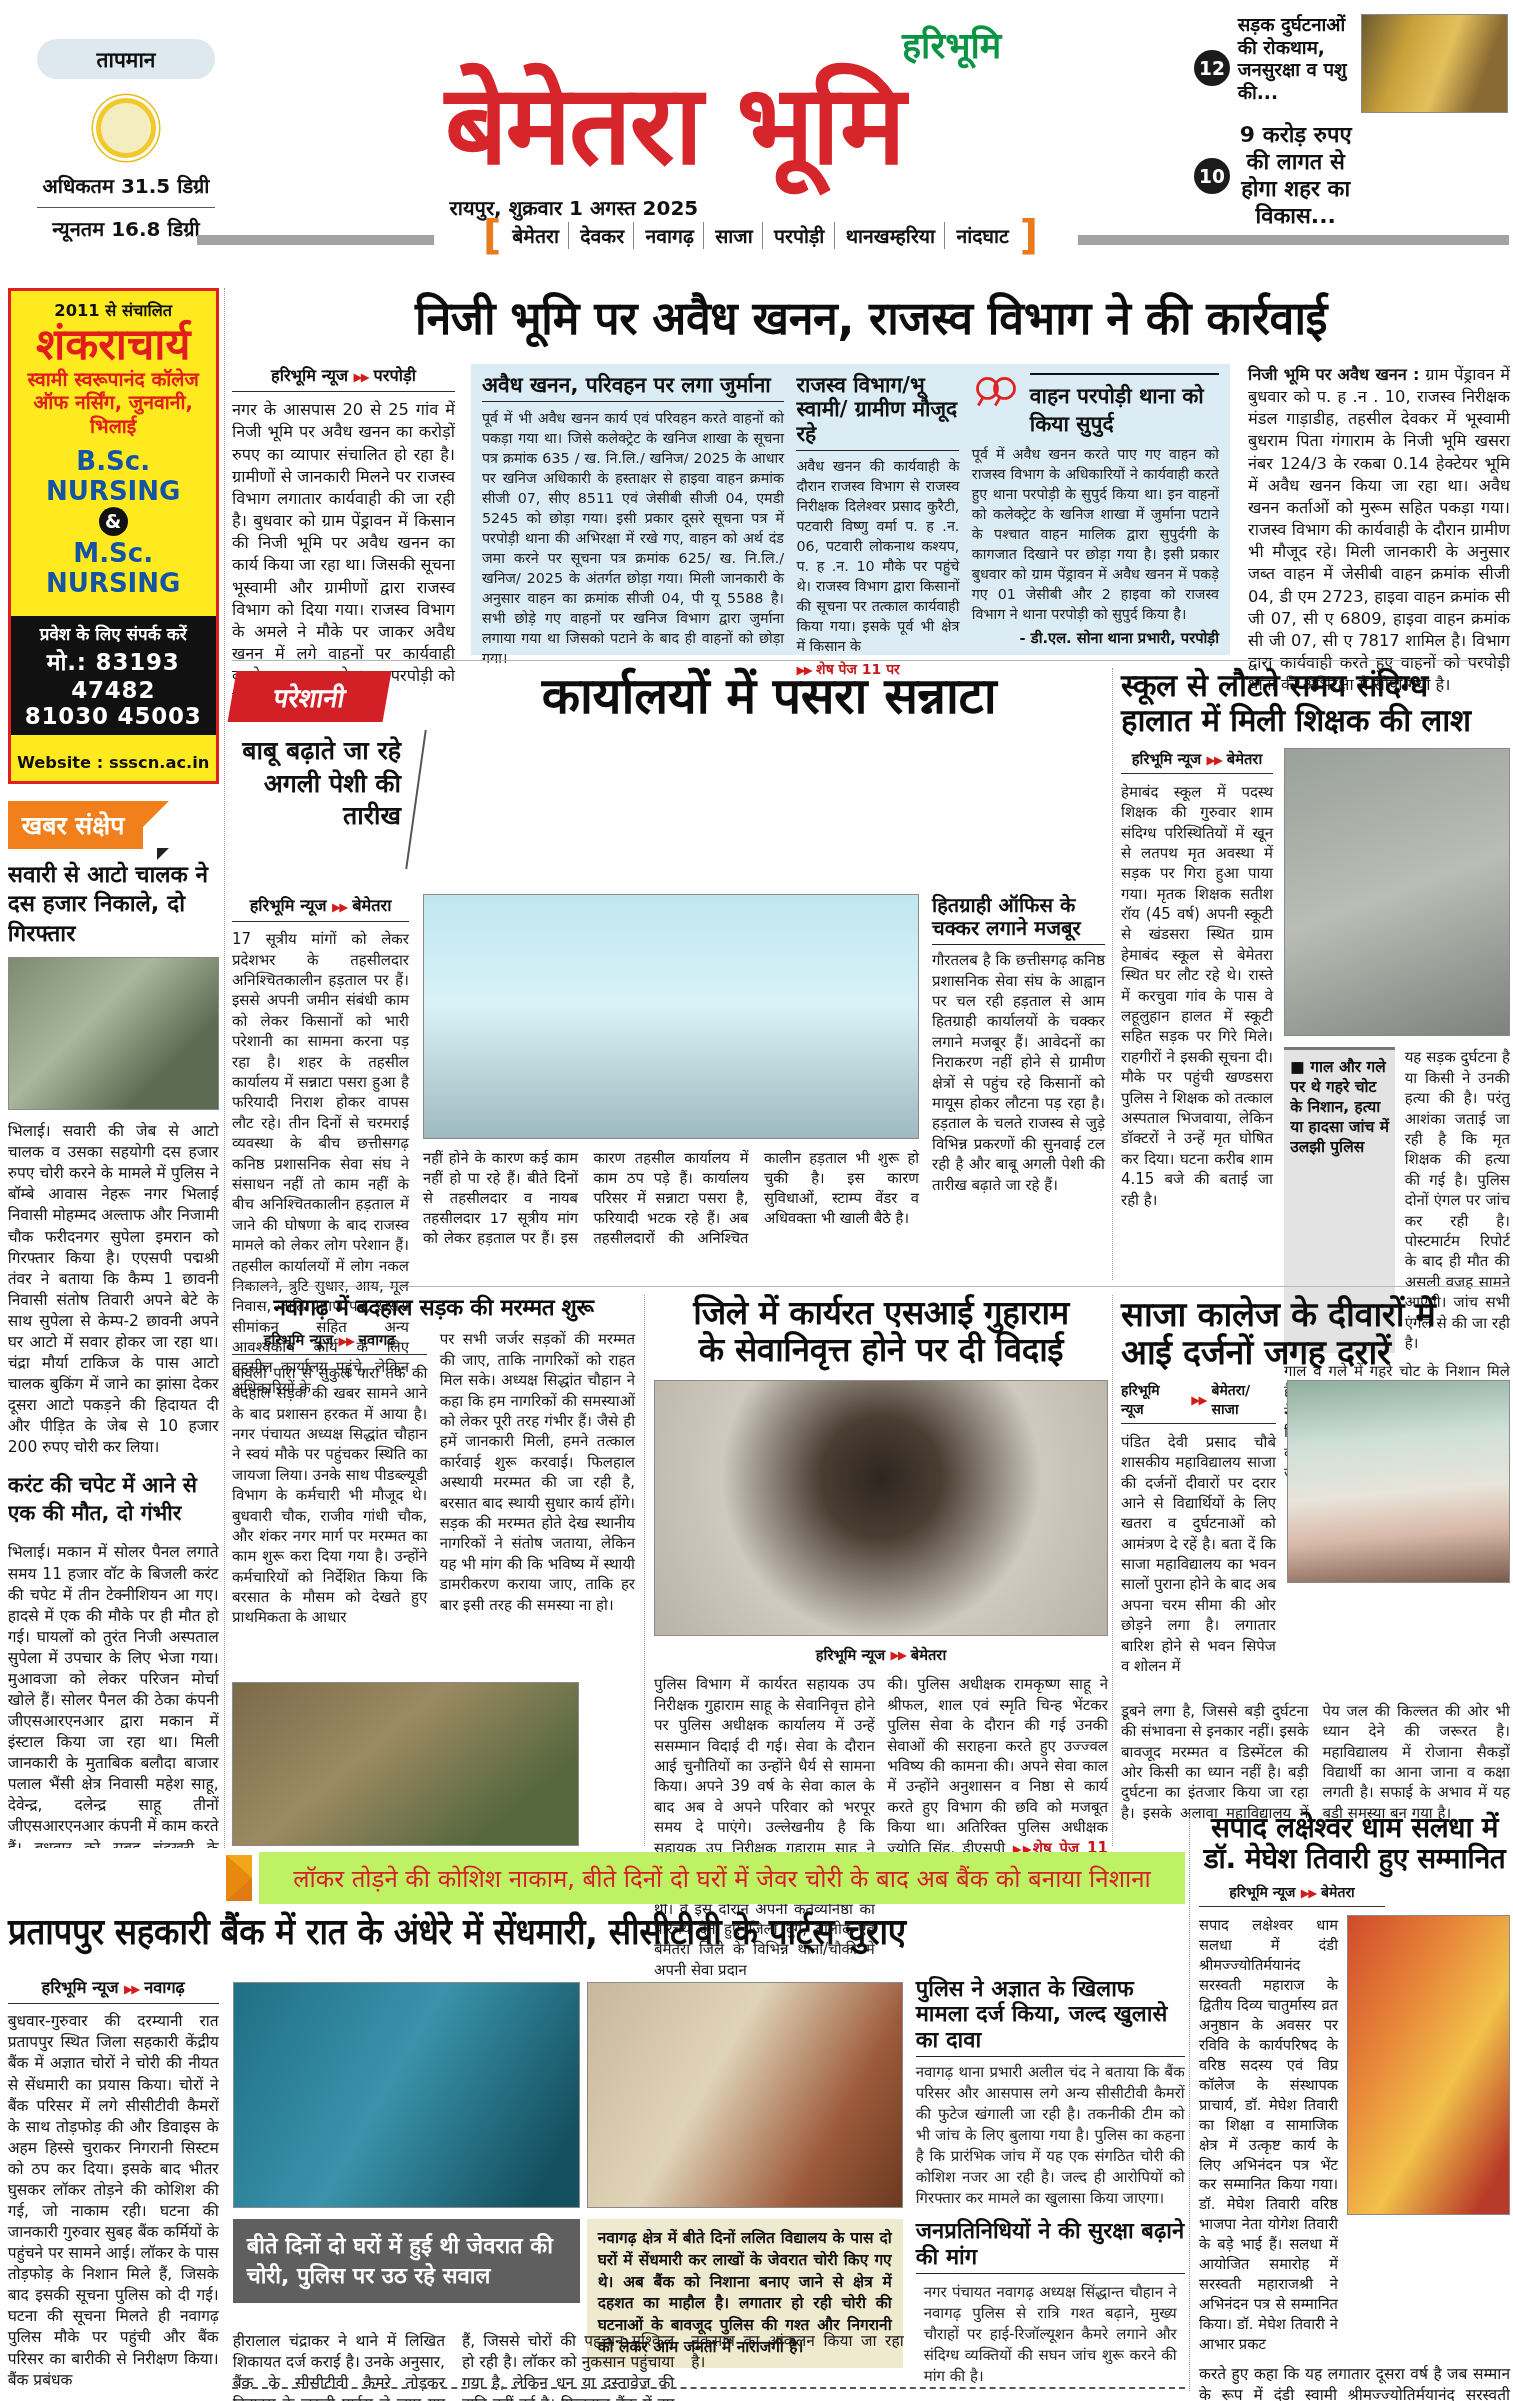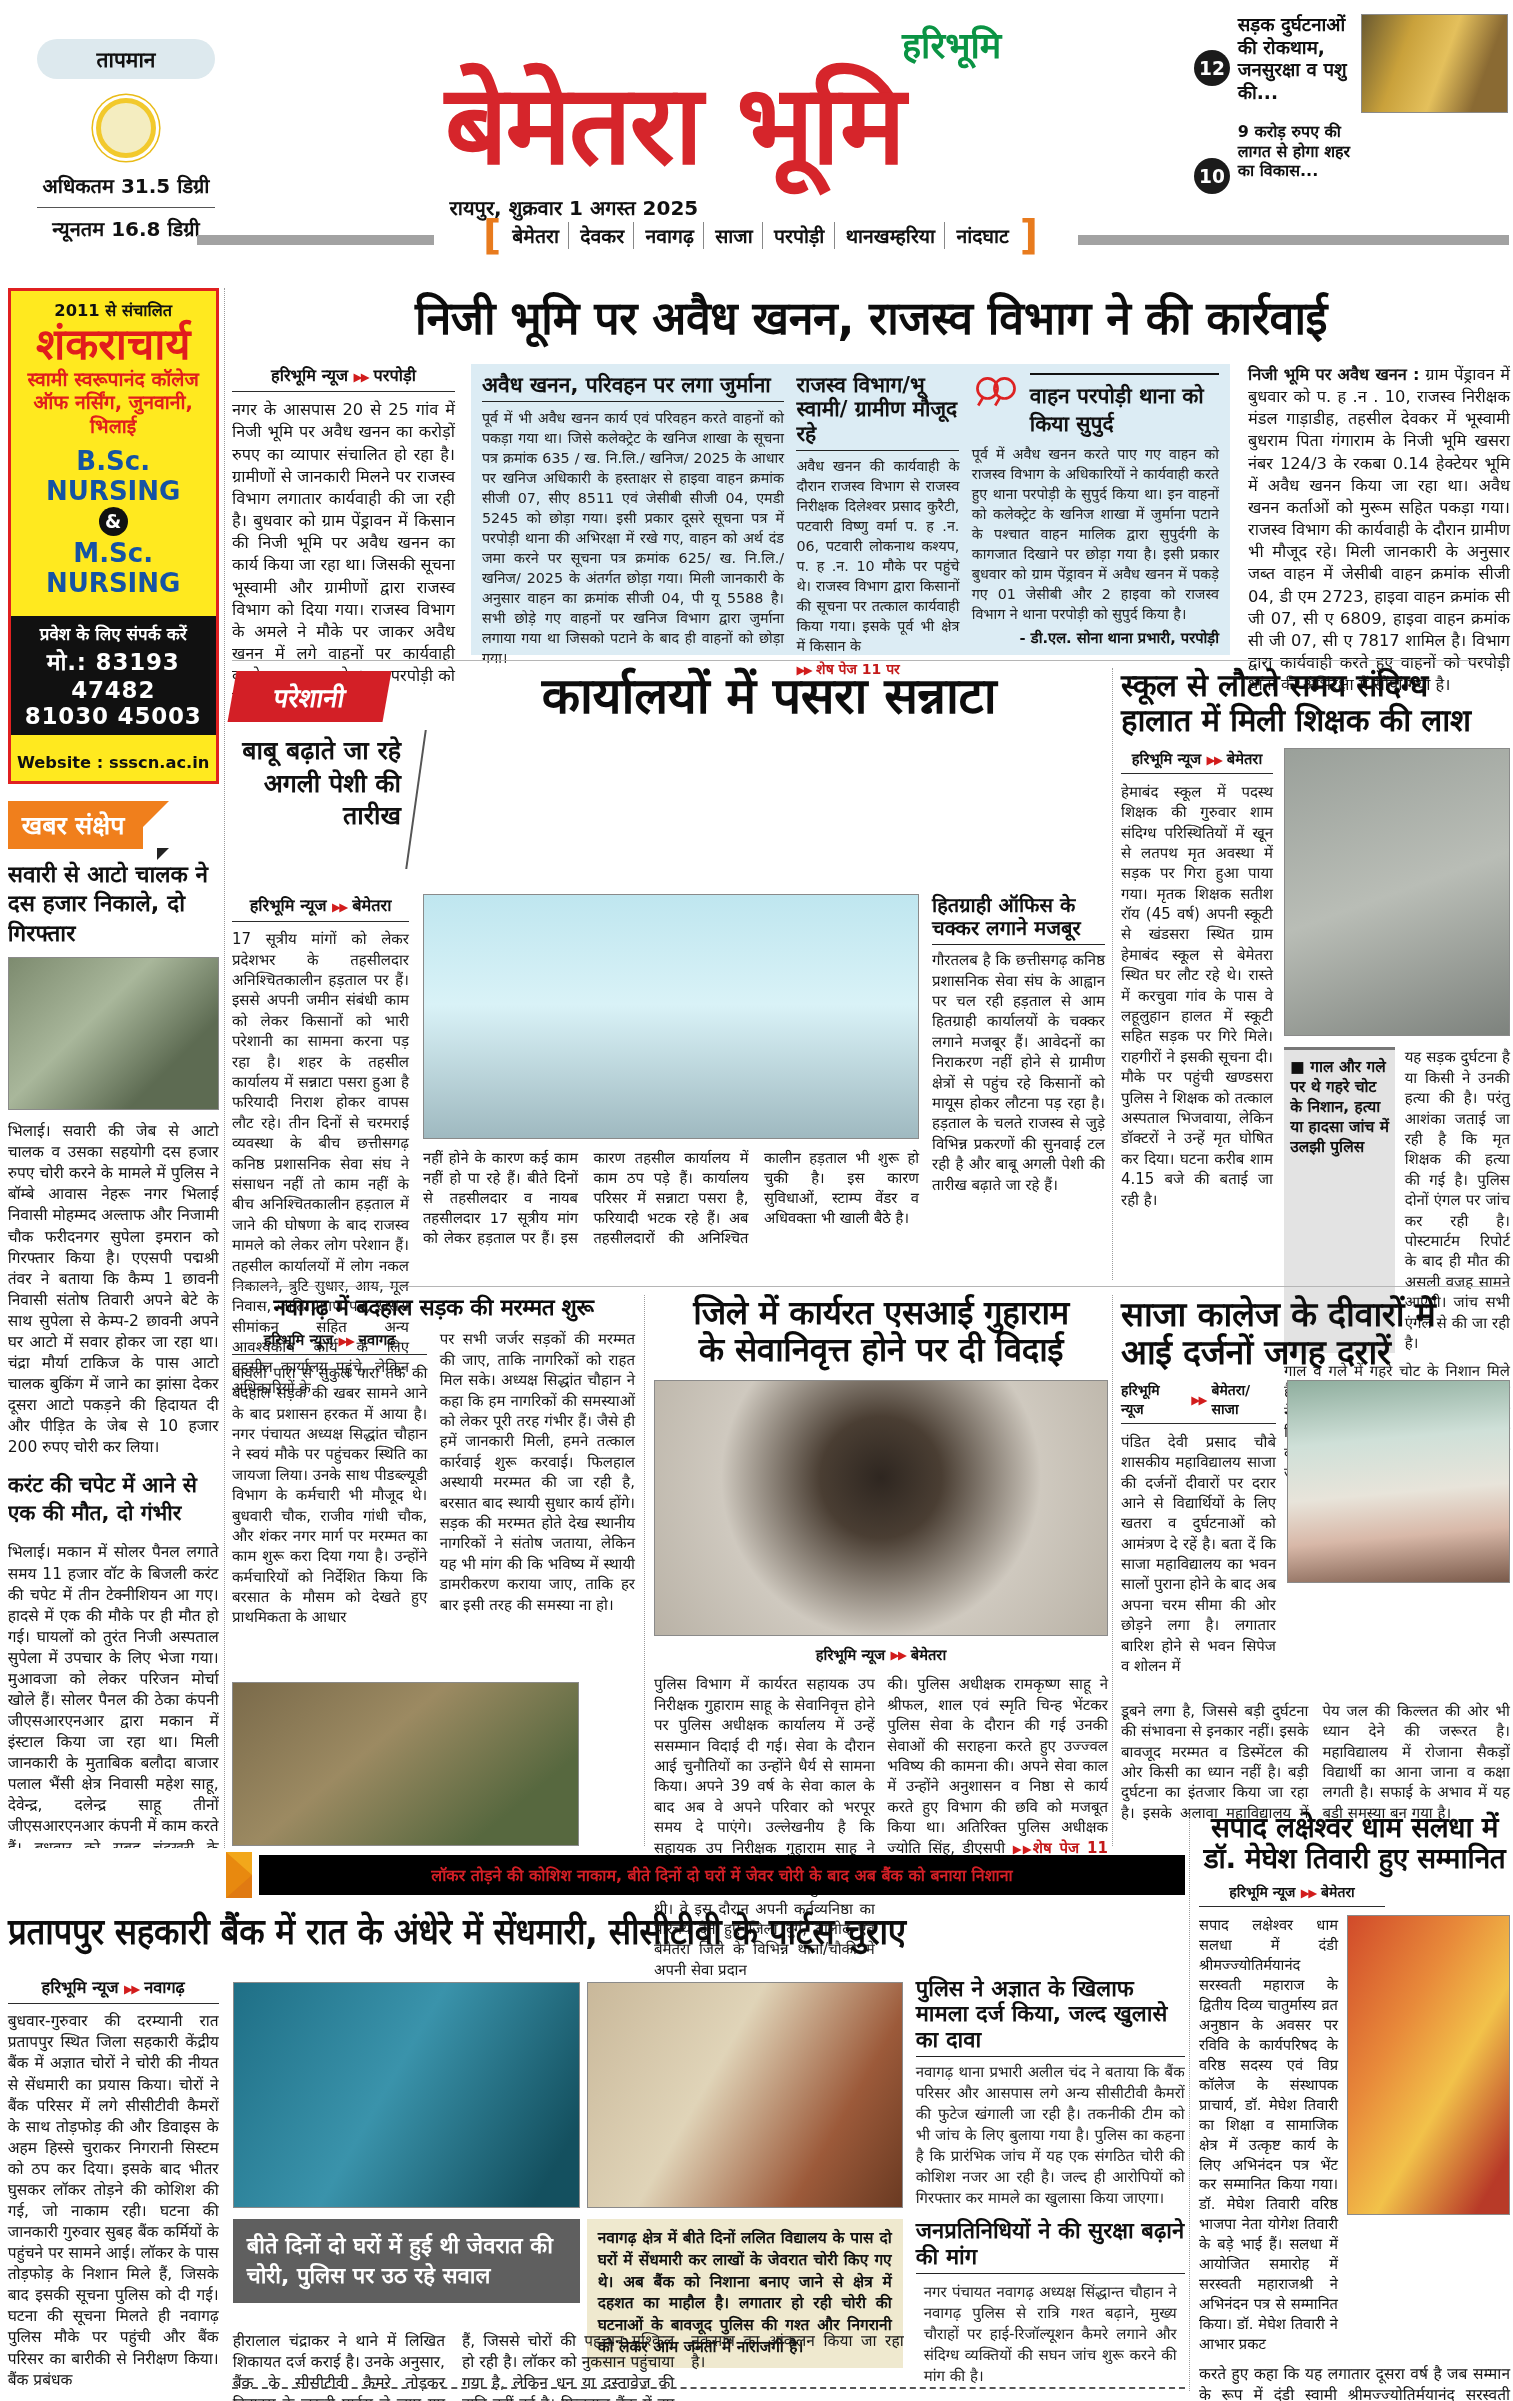--- a/index.html
+++ b/index.html
@@ -43,21 +43,21 @@
   </div>
 
   <div class="abs" style="left:1194px;top:14px;width:314px;">
     <div style="display:flex;gap:7.7px;align-items:flex-start;margin-bottom:9.3px;">
       <div class="circle-num" style="margin-top:36px;">12</div>
       <div style="width:116px;font-size:18.6px;font-weight:600;line-height:1.22;">सड़क दुर्घटनाओं की रोकथाम, जनसुरक्षा व पशु की...</div>
       <div class="photo" style="width:147px;height:99px;background:linear-gradient(110deg,#6a5a30 0%,#c9a13b 30%,#e4c05c 55%,#8a6a33 80%);"></div>
     </div>
     <div style="display:flex;gap:7.7px;align-items:flex-start;">
       <div class="circle-num" style="margin-top:36px;">10</div>
-      <div style="width:116px;font-size:16px;font-weight:600;line-height:1.22;">9 करोड़ रुपए की लागत से होगा शहर का विकास...</div>
+      <div style="width:116px;font-size:22px;font-weight:600;line-height:1.22;text-align:center;">9 करोड़ रुपए की लागत से होगा शहर का विकास...</div>
     </div>
   </div>
 
   <div class="abs" style="left:197px;top:235px;width:237px;height:10px;background:#a2a2a2;"></div>
   <div class="abs" style="left:1078px;top:235px;width:431px;height:10px;background:#a2a2a2;"></div>
   <div class="abs" style="left:445px;top:215px;width:631px;display:flex;align-items:center;justify-content:center;gap:11px;">
     <span style="color:#e87b1e;font-size:40px;font-weight:700;line-height:1;">[</span>
     <span style="font-weight:800;font-size:19.4px;border-right:1.5px solid #888;padding-right:9.3px;">बेमेतरा</span>
     <span style="font-weight:800;font-size:19.4px;border-right:1.5px solid #888;padding-right:9.3px;">देवकर</span>
     <span style="font-weight:800;font-size:19.4px;border-right:1.5px solid #888;padding-right:9.3px;">नवागढ़</span>
@@ -244,21 +244,21 @@
         <p class="bt" style="margin-top:7.7px;font-size:15px;">पंडित देवी प्रसाद चौबे शासकीय महाविद्यालय साजा की दर्जनों दीवारों पर दरार आने से विद्यार्थियों के लिए खतरा व दुर्घटनाओं को आमंत्रण दे रहें है। बता दें कि साजा महाविद्यालय का भवन सालों पुराना होने के बाद अब अपना चरम सीमा की ओर छोड़ने लगा है। लगातार बारिश होने से भवन सिपेज व शोलन में</p>
       </div>
       <div class="photo" style="flex:1;height:203px;background:linear-gradient(175deg,#8fae9e 0%,#cfe0d8 30%,#e8e4da 55%,#d8b8a8 75%,#7a5a4a 100%);"></div>
     </div>
     <p class="bt" style="margin:9.3px 0 0;column-count:2;column-gap:14px;font-size:15px;">डूबने लगा है, जिससे बड़ी दुर्घटना की संभावना से इनकार नहीं। इसके बावजूद मरम्मत व डिस्मेंटल की ओर किसी का ध्यान नहीं है। बड़ी दुर्घटना का इंतजार किया जा रहा है। इसके अलावा महाविद्यालय में पेय जल की किल्लत की ओर भी ध्यान देने की जरूरत है। महाविद्यालय में रोजाना सैकड़ों विद्यार्थी का आना जाना व कक्षा लगती है। सफाई के अभाव में यह बड़ी समस्या बन गया है।</p>
   </section>
 
   <section class="abs" style="left:7.7px;top:1852px;width:1177px;height:542px;">
     <div style="position:absolute;left:218px;top:0;width:959px;display:flex;align-items:center;gap:7.7px;">
       <div style="width:0;height:0;border-top:23px solid #f2a71b;border-bottom:23px solid #e07a12;border-left:26px solid #e8890f;"></div>
-      <div style="flex:1;background:#000000;color:#d31f26;font-weight:700;font-size:16px;text-align:center;padding:9.3px 4.6px;">लॉकर तोड़ने की कोशिश नाकाम, बीते दिनों दो घरों में जेवर चोरी के बाद अब बैंक को बनाया निशाना</div>
+      <div style="flex:1;background:#bef264;color:#d31f26;font-weight:400;font-size:24px;text-align:center;padding:9.3px 4.6px;">लॉकर तोड़ने की कोशिश नाकाम, बीते दिनों दो घरों में जेवर चोरी के बाद अब बैंक को बनाया निशाना</div>
     </div>
     <div class="hl nowrap" style="position:absolute;left:0;top:60px;font-size:36px;transform:scaleX(0.92);transform-origin:left;">प्रतापपुर सहकारी बैंक में रात के अंधेरे में सेंधमारी, सीसीटीवी के पार्ट्स चुराए</div>
 
     <div style="position:absolute;left:0;top:124px;width:211px;">
       <div class="byline">
           <span>हरिभूमि न्यूज</span>
           <span class="arr"></span>
           <span>नवागढ़</span>
         </div>
       <p class="bt" style="margin-top:7.7px;font-size:15.5px;">बुधवार-गुरुवार की दरम्यानी रात प्रतापपुर स्थित जिला सहकारी केंद्रीय बैंक में अज्ञात चोरों ने चोरी की नीयत से सेंधमारी का प्रयास किया। चोरों ने बैंक परिसर में लगे सीसीटीवी कैमरों के साथ तोड़फोड़ की और डिवाइस के अहम हिस्से चुराकर निगरानी सिस्टम को ठप कर दिया। इसके बाद भीतर घुसकर लॉकर तोड़ने की कोशिश की गई, जो नाकाम रही। घटना की जानकारी गुरुवार सुबह बैंक कर्मियों के पहुंचने पर सामने आई। लॉकर के पास तोड़फोड़ के निशान मिले हैं, जिसके बाद इसकी सूचना पुलिस को दी गई। घटना की सूचना मिलते ही नवागढ़ पुलिस मौके पर पहुंची और बैंक परिसर का बारीकी से निरीक्षण किया। बैंक प्रबंधक</p>

